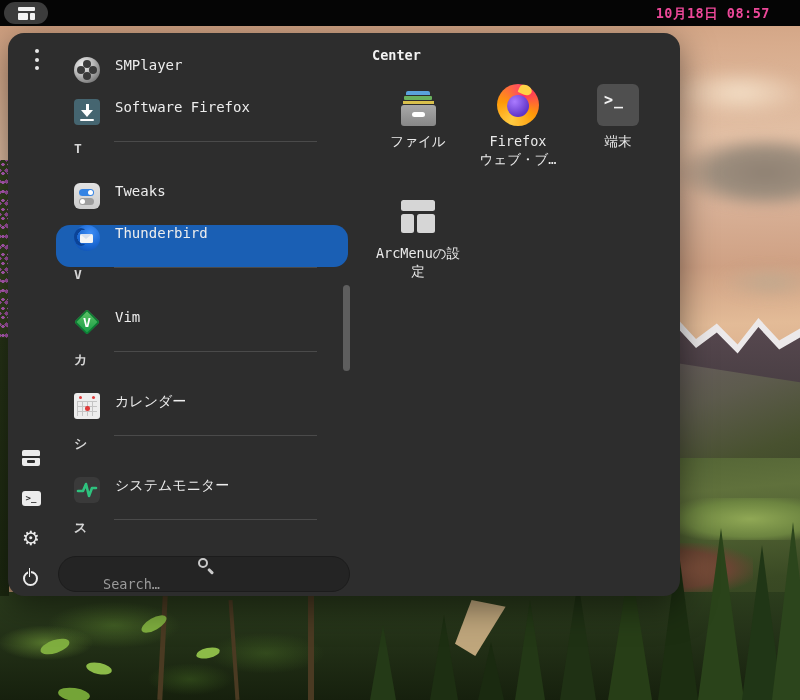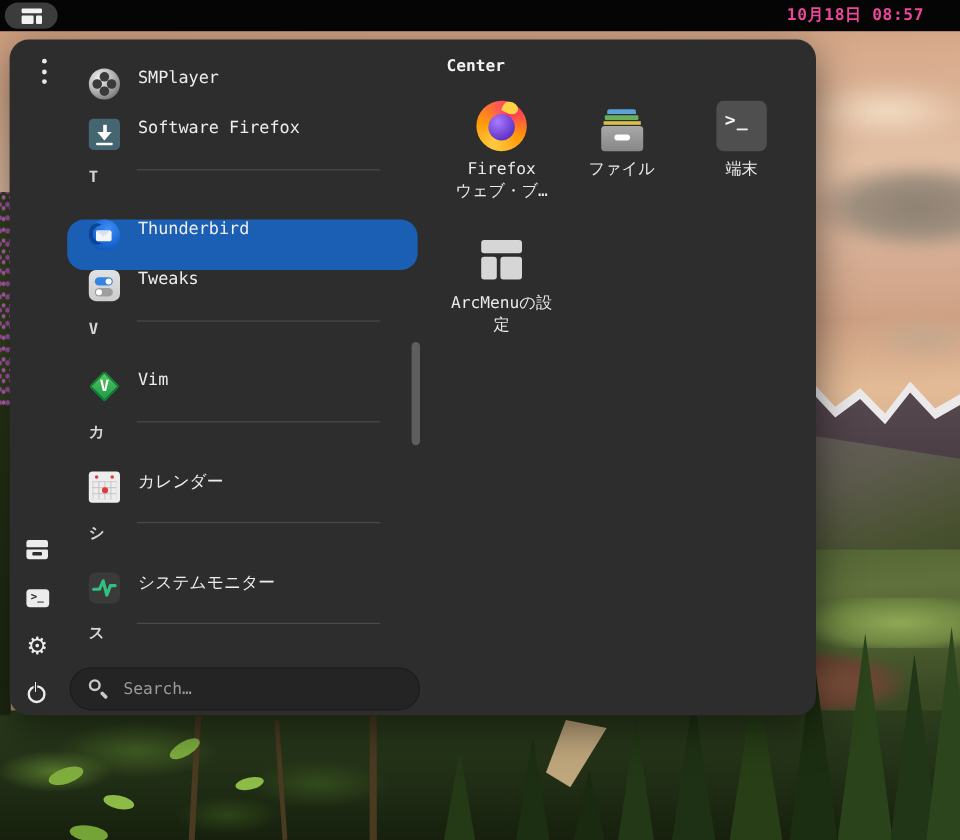--- a/index.html
+++ b/index.html
@@ -260,33 +260,33 @@
           <span class="stem"></span>
             <span class="head"></span>
             <span class="tray"></span>
         </span>
         <span class="alabel">Software Firefox</span>
       </div>
       <div class="row section">
         <span class="sletter">T</span>
         <span class="sline"></span>
       </div>
+      <div class="row app">
+        <span class="aicon ic-tweaks">
+            <span class="tg1"></span>
+            <span class="tg2"></span>
+          </span>
+        <span class="alabel">Tweaks</span>
+      </div>
       <div class="row app selected" style="background: rgb(26, 95, 180);">
         <span class="aicon ic-thunderbird">
             <span class="env"></span>
           </span>
         <span class="alabel">Thunderbird</span>
       </div>
-      <div class="row app">
-        <span class="aicon ic-tweaks">
-            <span class="tg1"></span>
-            <span class="tg2"></span>
-          </span>
-        <span class="alabel">Tweaks</span>
-      </div>
       <div class="row section">
         <span class="sletter">V</span>
         <span class="sline"></span>
       </div>
       <div class="row app">
         <span class="aicon ic-vim">
           <span class="dia"></span>
             <span class="vee">V</span>
         </span>
         <span class="alabel">Vim</span>
@@ -315,52 +315,52 @@
         <span class="alabel">システムモニター</span>
       </div>
       <div class="row section">
         <span class="sletter">ス</span>
         <span class="sline"></span>
       </div>
     </div>
 
     <div class="scroll-thumb" style="background: rgb(94, 94, 94);"></div>
 
-    <div class="searchbar" style="background: rgb(36, 36, 36);">
+    <div class="searchbar" style="background: rgb(36, 36, 36); flex-direction: column;">
       <span class="mag">
           <span class="c"></span>
           <span class="h"></span>
         </span>
       <input type="text" placeholder="Search…" style="">
     </div>
 
     <div class="pinned-header">Center</div>
     <div class="pinned-grid">
-      <div class="pin-item">
-        <span class="pin-icon pi-firefox"></span>
-        <span class="pin-label">
-          <span>Firefox</span>
-            <span>ウェブ・ブ…</span>
-        </span>
-      </div>
       <div class="pin-item">
         <span class="pin-icon pi-files">
           <span class="s1"></span>
             <span class="s2"></span>
             <span class="s3"></span>
           <span class="drawer">
               <span class="handle"></span>
             </span>
         </span>
         <span class="pin-label">
           <span>ファイル</span>
             <span></span>
         </span>
       </div>
       <div class="pin-item">
+        <span class="pin-icon pi-firefox"></span>
+        <span class="pin-label">
+          <span>Firefox</span>
+            <span>ウェブ・ブ…</span>
+        </span>
+      </div>
+      <div class="pin-item">
         <span class="pin-icon pi-term">&gt;_</span>
         <span class="pin-label">
           <span>端末</span>
             <span></span>
         </span>
       </div>
       <div class="pin-item">
         <span class="pin-icon pi-arcmenu">
           <span class="t"></span>
             <span class="bl"></span>

